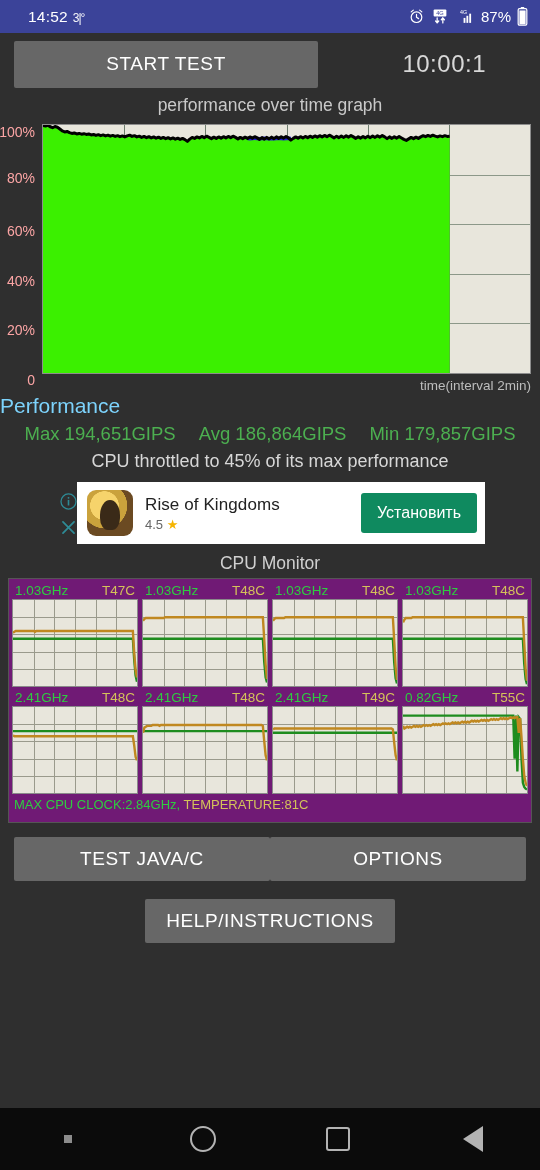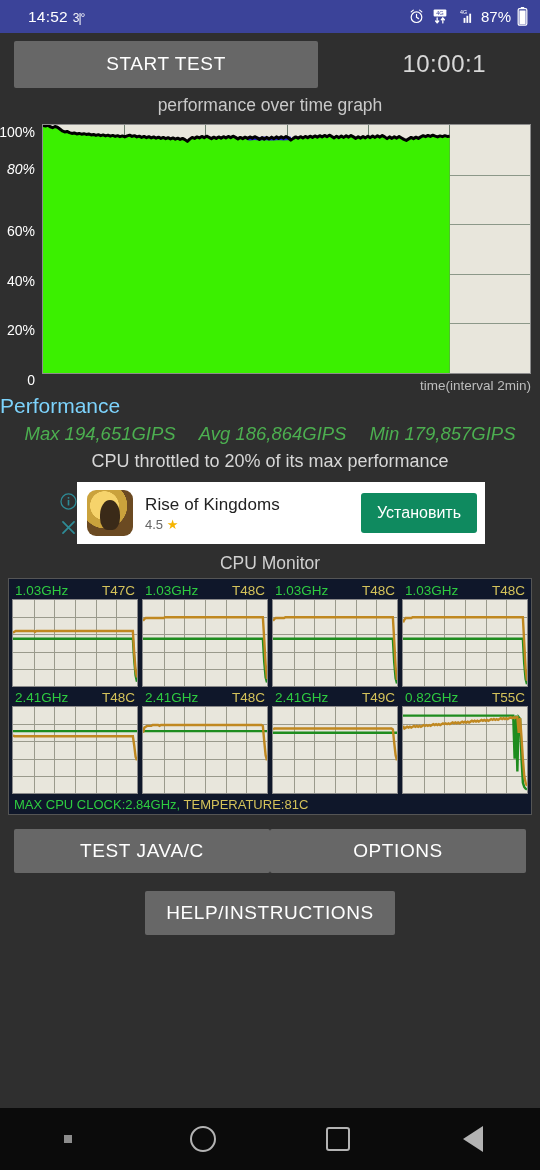--- a/index.html
+++ b/index.html
@@ -40,32 +40,32 @@
   .graph-title { text-align: center; color: #c9c9c9; font-size: 17.5px; height: 24px;}
   .graph-wrap { position: relative; height: 272px; margin-top: -3px; }
   .plot {
     position: absolute; left: 42px; top: 8px; width: 489px; height: 250px;
     background: #e8e6dc; border: 1px solid #8d8d8d;
   }
   .plot .vline { position: absolute; top: 0; bottom: 0; width: 1px; background: #6e7d6e; }
   .plot .hline { position: absolute; left: 0; right: 0; height: 1px; background: #6e7d6e; opacity:.75;}
   .ylabels { position: absolute; left: 0; top: 8px; width: 38px; height: 250px; }
   .ylab {
-    position: absolute; right: 3px; color: #ffffff; font-size: 14px;
+    position: absolute; right: 3px; color: #fca5a5; font-size: 14px;
     transform: translateY(-50%); white-space: nowrap;
   }
   .xcap {
     position: absolute; right: 9px; top: 262px; color: #bdbdbd; font-size: 13.5px;
   }
 
   
   .perf-title { color: #7dd3fc; font-size: 21px; margin-top: 6px; }
   .perf-row {
     display: flex; justify-content: center; gap: 23px;
-    color: #4caf50; font-size: 18.5px; margin-top: 5px; font-style: italic;
+    color: #4caf50; font-size: 18.5px; margin-top: 5px;
   }
   .throttle { text-align: center; color: #d7d7d7; font-size: 18px; margin-top: 6px; }
 
   
   .ad-outer { margin: 10px auto 0; width: 430px; height: 62px; position: relative; }
   .ad-icons {
     position: absolute; left: 2px; top: 10px; width: 22px;
     display: flex; flex-direction: column; align-items: center; gap: 3px;
     color: #2e8b96;
   }
@@ -88,22 +88,22 @@
   .ad-star { color: #f5b400; }
   .ad-install {
     margin-left: auto; background: #0f8a5f; color: #fff;
     padding: 11px 16px; border-radius: 3px; font-size: 16px; border: none;
     cursor: pointer; font-family: "Liberation Sans", sans-serif;
   }
 
   
   .cpu-title { text-align: center; color: #d0d0d0; font-size: 17.5px; margin-top: 9px; }
   .cpu-panel {
-    margin: 4px 8px 0; background: #0f172a; border: 1px solid #555;
-    padding: 4px 3px 2px;
+    margin: 4px 8px 0; background: #701a75; border: 1px solid #555;
+    padding: 4px 3px 10px;
   }
   .cpu-grid { display: grid; grid-template-columns: repeat(4, 1fr); gap: 3px 4px; }
   .cpu-cell { }
   .cpu-hdr { display: flex; justify-content: space-between; padding: 0 3px 1px 3px; }
   .cpu-ghz { color: #2ecc40; font-size: 13.5px; }
   .cpu-temp { color: #d4c25a; font-size: 13.5px; }
   .cpu-plot { position: relative; width: 100%; height: 88px; background: #e8e6dc; border: 1px solid #8a8a8a; overflow: hidden; }
   .mini-v { position: absolute; top:0; bottom:0; width: 1px; background: #9a9a8c; }
   .mini-h { position: absolute; left:0; right:0; height: 1px; background: #9a9a8c; }
   .cpu-foot { margin-top: 3px; padding-left: 2px; font-size: 13px; }
@@ -176,21 +176,21 @@
 
   <div class="topbar">
     <button class="btn btn-start">START TEST</button>
     <span class="timer">10:00:1</span>
   </div>
 
   <div class="graph-title">performance over time graph</div>
   <div class="graph-wrap">
     <div class="ylabels" id="ylabels">
         <div class="ylab" style="top: 8px;">100%</div>
-        <div class="ylab" style="top: 45px; font-style: italic;">80%</div>
+        <div class="ylab" style="top: 54px;">80%</div>
         <div class="ylab" style="top: 107.2px;">60%</div>
         <div class="ylab" style="top: 156.8px;">40%</div>
         <div class="ylab" style="top: 206.4px;">20%</div>
         <div class="ylab" style="top: 256px;">0</div>
       </div>
     <div class="plot" id="plot">
         <div class="hline" style="top: 49.6px;"></div>
         <div class="hline" style="top: 99.2px;"></div>
         <div class="hline" style="top: 148.8px;"></div>
         <div class="hline" style="top: 198.4px;"></div>
@@ -207,21 +207,21 @@
       </div>
     <div class="xcap">time(interval 2min)</div>
   </div>
 
   <div class="perf-title">Performance</div>
   <div class="perf-row">
     <span>Max 194,651GIPS</span>
     <span>Avg 186,864GIPS</span>
     <span>Min 179,857GIPS</span>
   </div>
-  <div class="throttle">CPU throttled to 20% of its max performance</div>
+  <div class="throttle">CPU throttled to 45% of its max performance</div>
 
   <div class="ad-outer">
     <div class="ad-icons">
       <span>
         <svg width="19" height="19" viewBox="0 0 24 24">
             <circle cx="12" cy="12" r="9.5" fill="none" stroke="#2e8b96" stroke-width="1.6"></circle>
             <circle cx="12" cy="7.4" r="1.2" fill="#2e8b96"></circle>
             <rect x="11" y="10" width="2" height="7" fill="#2e8b96"></rect>
           </svg>
       </span>

